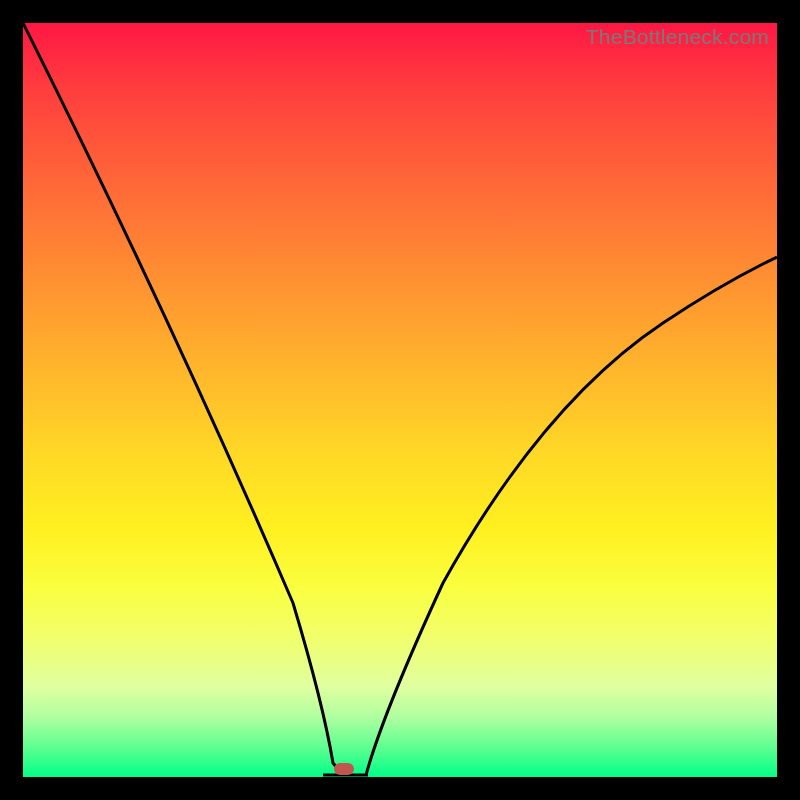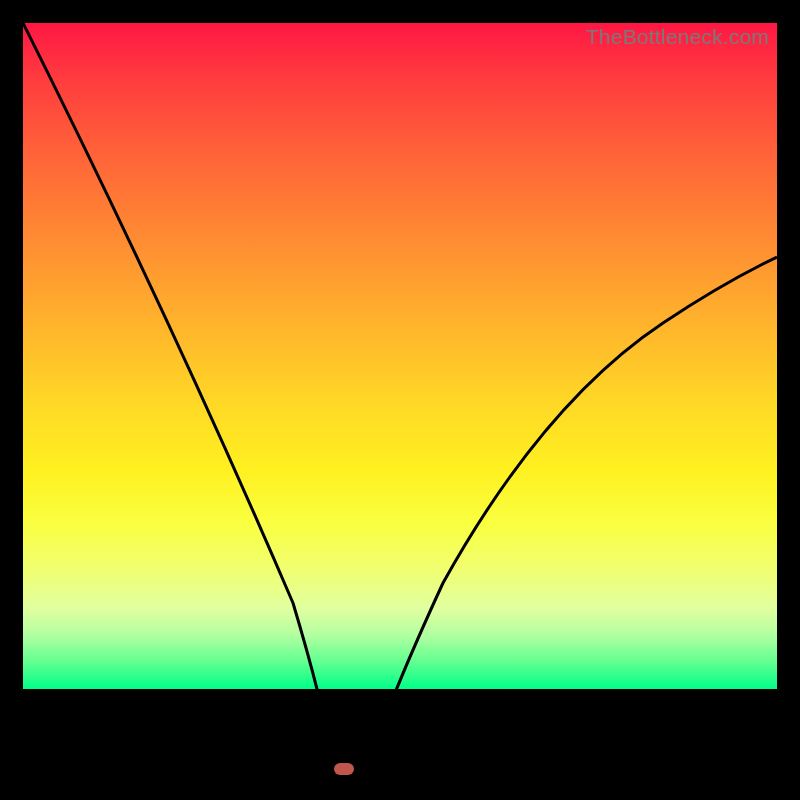--- a/index.html
+++ b/index.html
@@ -14,21 +14,21 @@
     width: 800px;
     height: 800px;
     background: #000;
     position: relative;
   }
   .plot-area {
     position: absolute;
     left: 23px;
     top: 23px;
     width: 754px;
-    height: 666px;
+    height: 754px;
     background: linear-gradient(to bottom,
       #ff1744 0%,
       #ff3a3e 8%,
       #ff5a3a 17%,
       #ff7a35 27%,
       #ff9a30 37%,
       #ffb92b 47%,
       #ffd826 57%,
       #fff020 67%,
       #faff40 75%,

